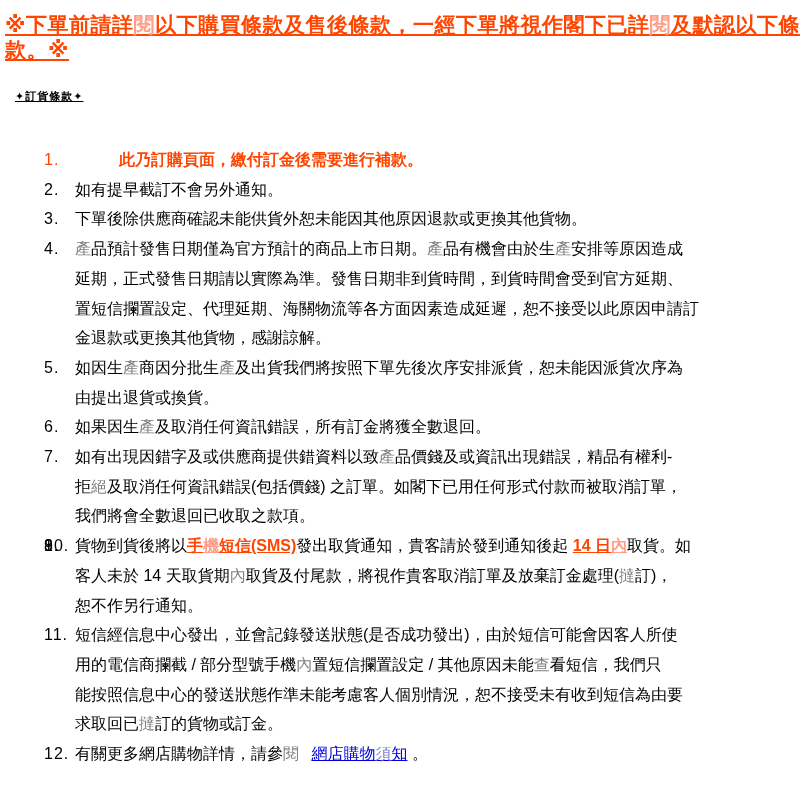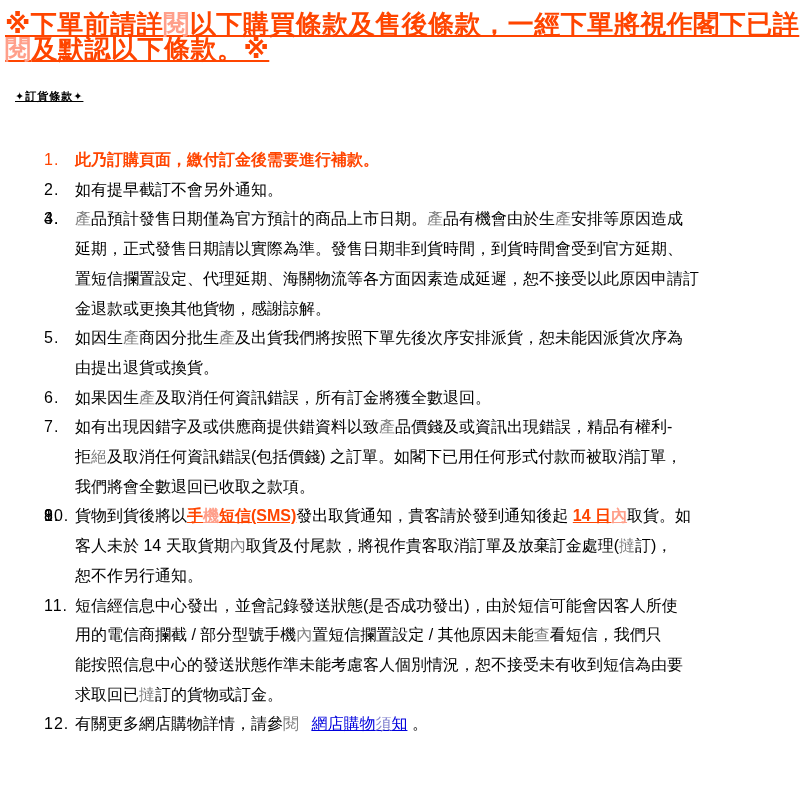--- a/index.html
+++ b/index.html
@@ -3,21 +3,21 @@
 <meta charset="utf-8">
 <style>
   html,body{margin:0;padding:0;background:#ffffff;}
   body{
     width:809px;height:812px;overflow:hidden;
     font-family:"Liberation Sans","DejaVu Sans",sans-serif;
     color:#000000;
   }
   .notice{
     margin:12px 5px 0 5px;
-    font-size:26px;
+    font-size:21px;
     font-weight:bold;
     color:#ff4500;
     text-decoration:underline;
     line-height:25px;
     letter-spacing:0.5px;
   }
   .notice .seg-hfb{color:#ff9f8a;}
   .section-title{
     display:inline-block;
     margin:27px 0 0 15px;
@@ -40,40 +40,40 @@
   }
   .num{
     position:absolute;
     left:-31px;
     top:0;
     letter-spacing:1px;
   }
   .num-red{color:#ff4500;}
   .seg-n{color:#000000;}
   .seg-fb{color:#808080;}
-  .seg-r{color:#ff4500;font-weight:bold;}
+  .seg-r{color:#ff4500;font-weight:bold;margin-left:44px;}
   .seg-ru{color:#ff4500;font-weight:bold;text-decoration:underline;}
   .seg-rufb{color:#ff9f8a;font-weight:bold;text-decoration:underline;}
   a.link{color:#0000dd;cursor:pointer;padding-left:8px;}
   a.link .seg-link{color:#0000dd;}
   a.link .seg-linkfb{color:#8585cf;}
 </style>
 </head>
 <body>
 
 <div class="notice"><span class="seg-h">※下單前請詳</span><span class="seg-hfb">閱</span><span class="seg-h">以下購買條款及售後條款，一經下單將視作閣下已詳</span><span class="seg-hfb">閱</span><span class="seg-h">及默認以下條款。※</span></div>
 
 <div>
   <span class="section-title">✦訂貨條款✦</span>
 </div>
 
 <ol class="terms">
     <li><span class="num num-red">1.</span><span class="seg-r">此乃訂購頁面，繳付訂金後需要進行補款。</span></li>
     <li><span class="num">2.</span><span class="seg-n">如有提早截訂不會另外通知。</span></li>
-    <li><span class="num">3.</span></li>
+    <li><span class="num">3.</span><span class="seg-n">下單後除供應商確認未能供貨外恕未能因其他原因退款或更換其他貨物。</span></li>
     <li><span class="num">4.</span><span class="seg-fb">產</span><span class="seg-n">品預計發售日期僅為官方預計的商品上市日期。</span><span class="seg-fb">產</span><span class="seg-n">品有機會由於生</span><span class="seg-fb">產</span><span class="seg-n">安排等原因造成
 延期，正式發售日期請以實際為準。發售日期非到貨時間，到貨時間會受到官方延期、
 置短信攔置設定、代理延期、海關物流等各方面因素造成延遲，恕不接受以此原因申請訂
 金退款或更換其他貨物，感謝諒解。</span></li>
     <li><span class="num">5.</span><span class="seg-n">如因生</span><span class="seg-fb">產</span><span class="seg-n">商因分批生</span><span class="seg-fb">產</span><span class="seg-n">及出貨我們將按照下單先後次序安排派貨，恕未能因派貨次序為
 由提出退貨或換貨。</span></li>
     <li><span class="num">6.</span><span class="seg-n">如果因生</span><span class="seg-fb">產</span><span class="seg-n">及取消任何資訊錯誤，所有訂金將獲全數退回。</span></li>
     <li><span class="num">7.</span><span class="seg-n">如有出現因錯字及或供應商提供錯資料以致</span><span class="seg-fb">產</span><span class="seg-n">品價錢及或資訊出現錯誤，精品有權利-
 拒</span><span class="seg-fb">絕</span><span class="seg-n">及取消任何資訊錯誤(包括價錢) 之訂單。如閣下已用任何形式付款而被取消訂單，
 我們將會全數退回已收取之款項。</span></li>

